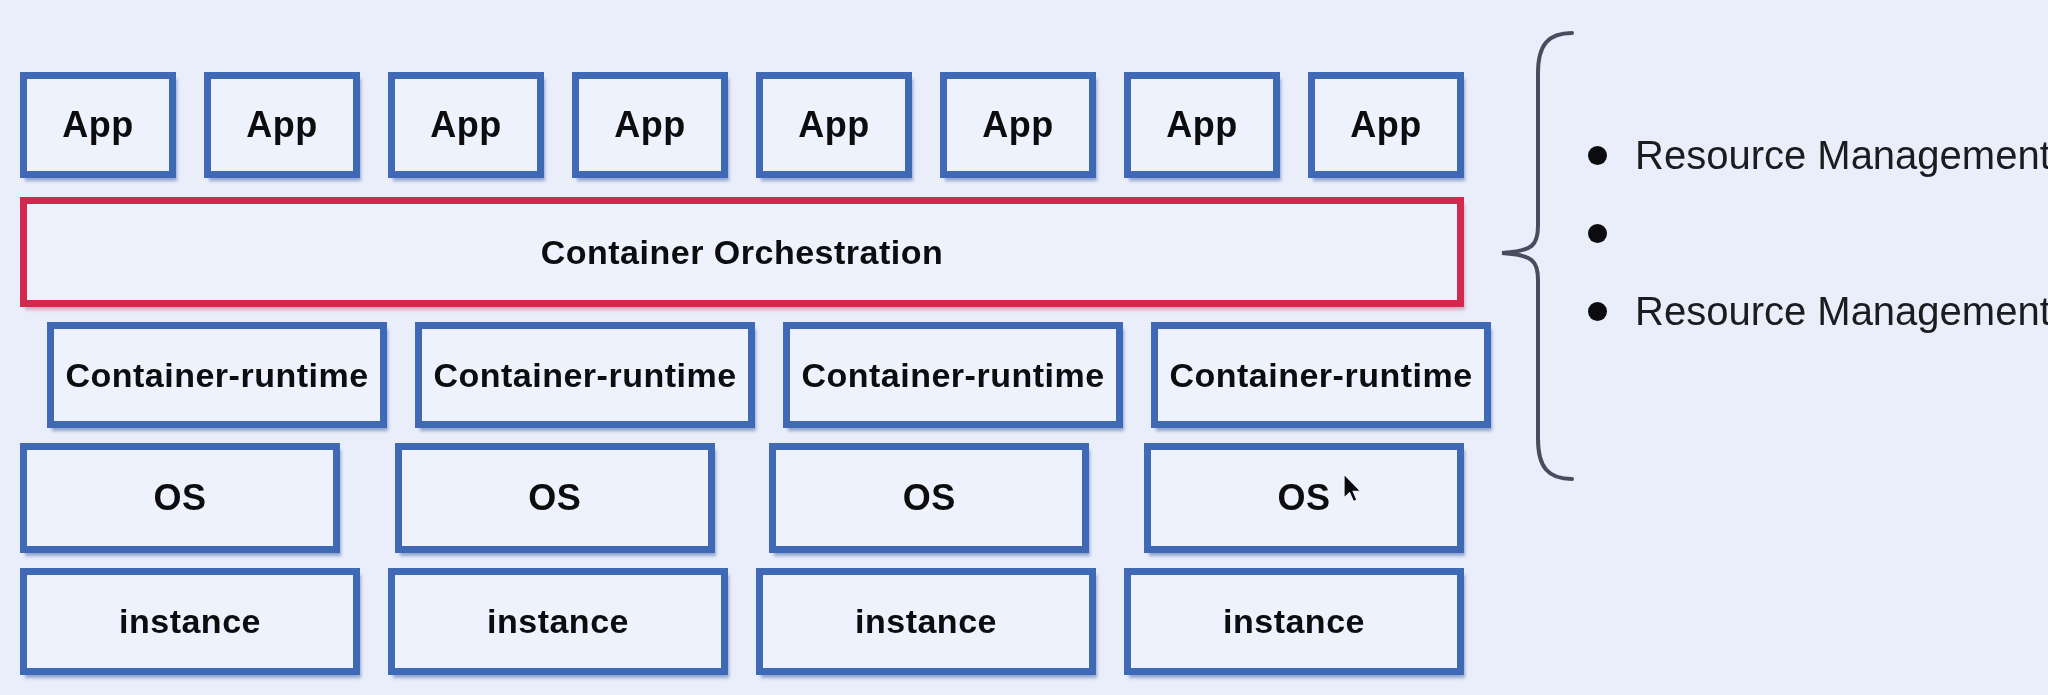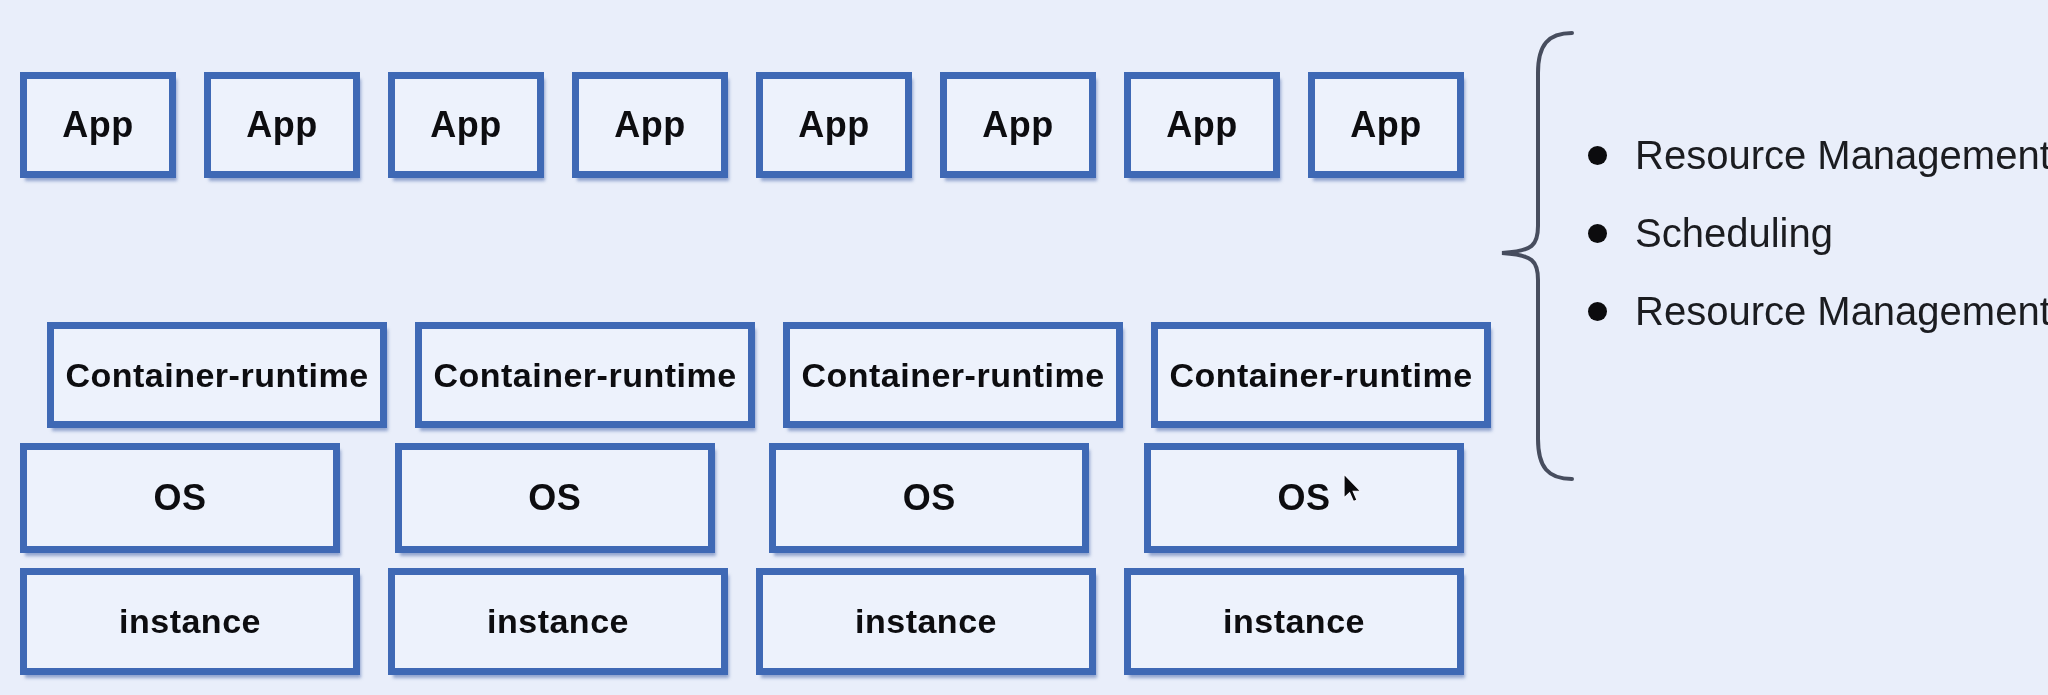--- a/index.html
+++ b/index.html
@@ -77,20 +77,23 @@
         <span>App</span>
       </div>
     <div class="box">
         <span>App</span>
       </div>
     <div class="box">
         <span>App</span>
       </div>
   </div>
 
+  <div class="orch">
+    <span>Container Orchestration</span>
+  </div>
 
   <div class="row row-runtime">
     <div class="box">
         <span>Container-runtime</span>
       </div>
     <div class="box">
         <span>Container-runtime</span>
       </div>
     <div class="box">
         <span>Container-runtime</span>
@@ -134,21 +137,20 @@
     <path d="M76 5 C52 5 42 17 42 45 L42 198 C42 217 37 223 6 225 C37 227 42 233 42 252 L42 411 C42 439 52 451 76 451" fill="none" stroke="#474d5e" stroke-width="4" stroke-linecap="round"></path>
   </svg>
 
   <ul class="bullets">
     <li>
       <span class="dot"></span>
       <span>Resource Management</span>
     </li>
     <li>
       <span class="dot"></span>
-      <span>Scheduling</span>
     </li>
     <li>
       <span class="dot"></span>
       <span>Resource Management</span>
     </li>
   </ul>
 
   <svg class="cursor" viewBox="0 0 26 34">
     <path d="M4 2 L4 26 L9.6 20.8 L13.4 29.6 L17 28 L13.2 19.4 L20.5 19 Z" fill="#0a0a0c" stroke="#f5f7ff" stroke-width="1.2"></path>
   </svg>

